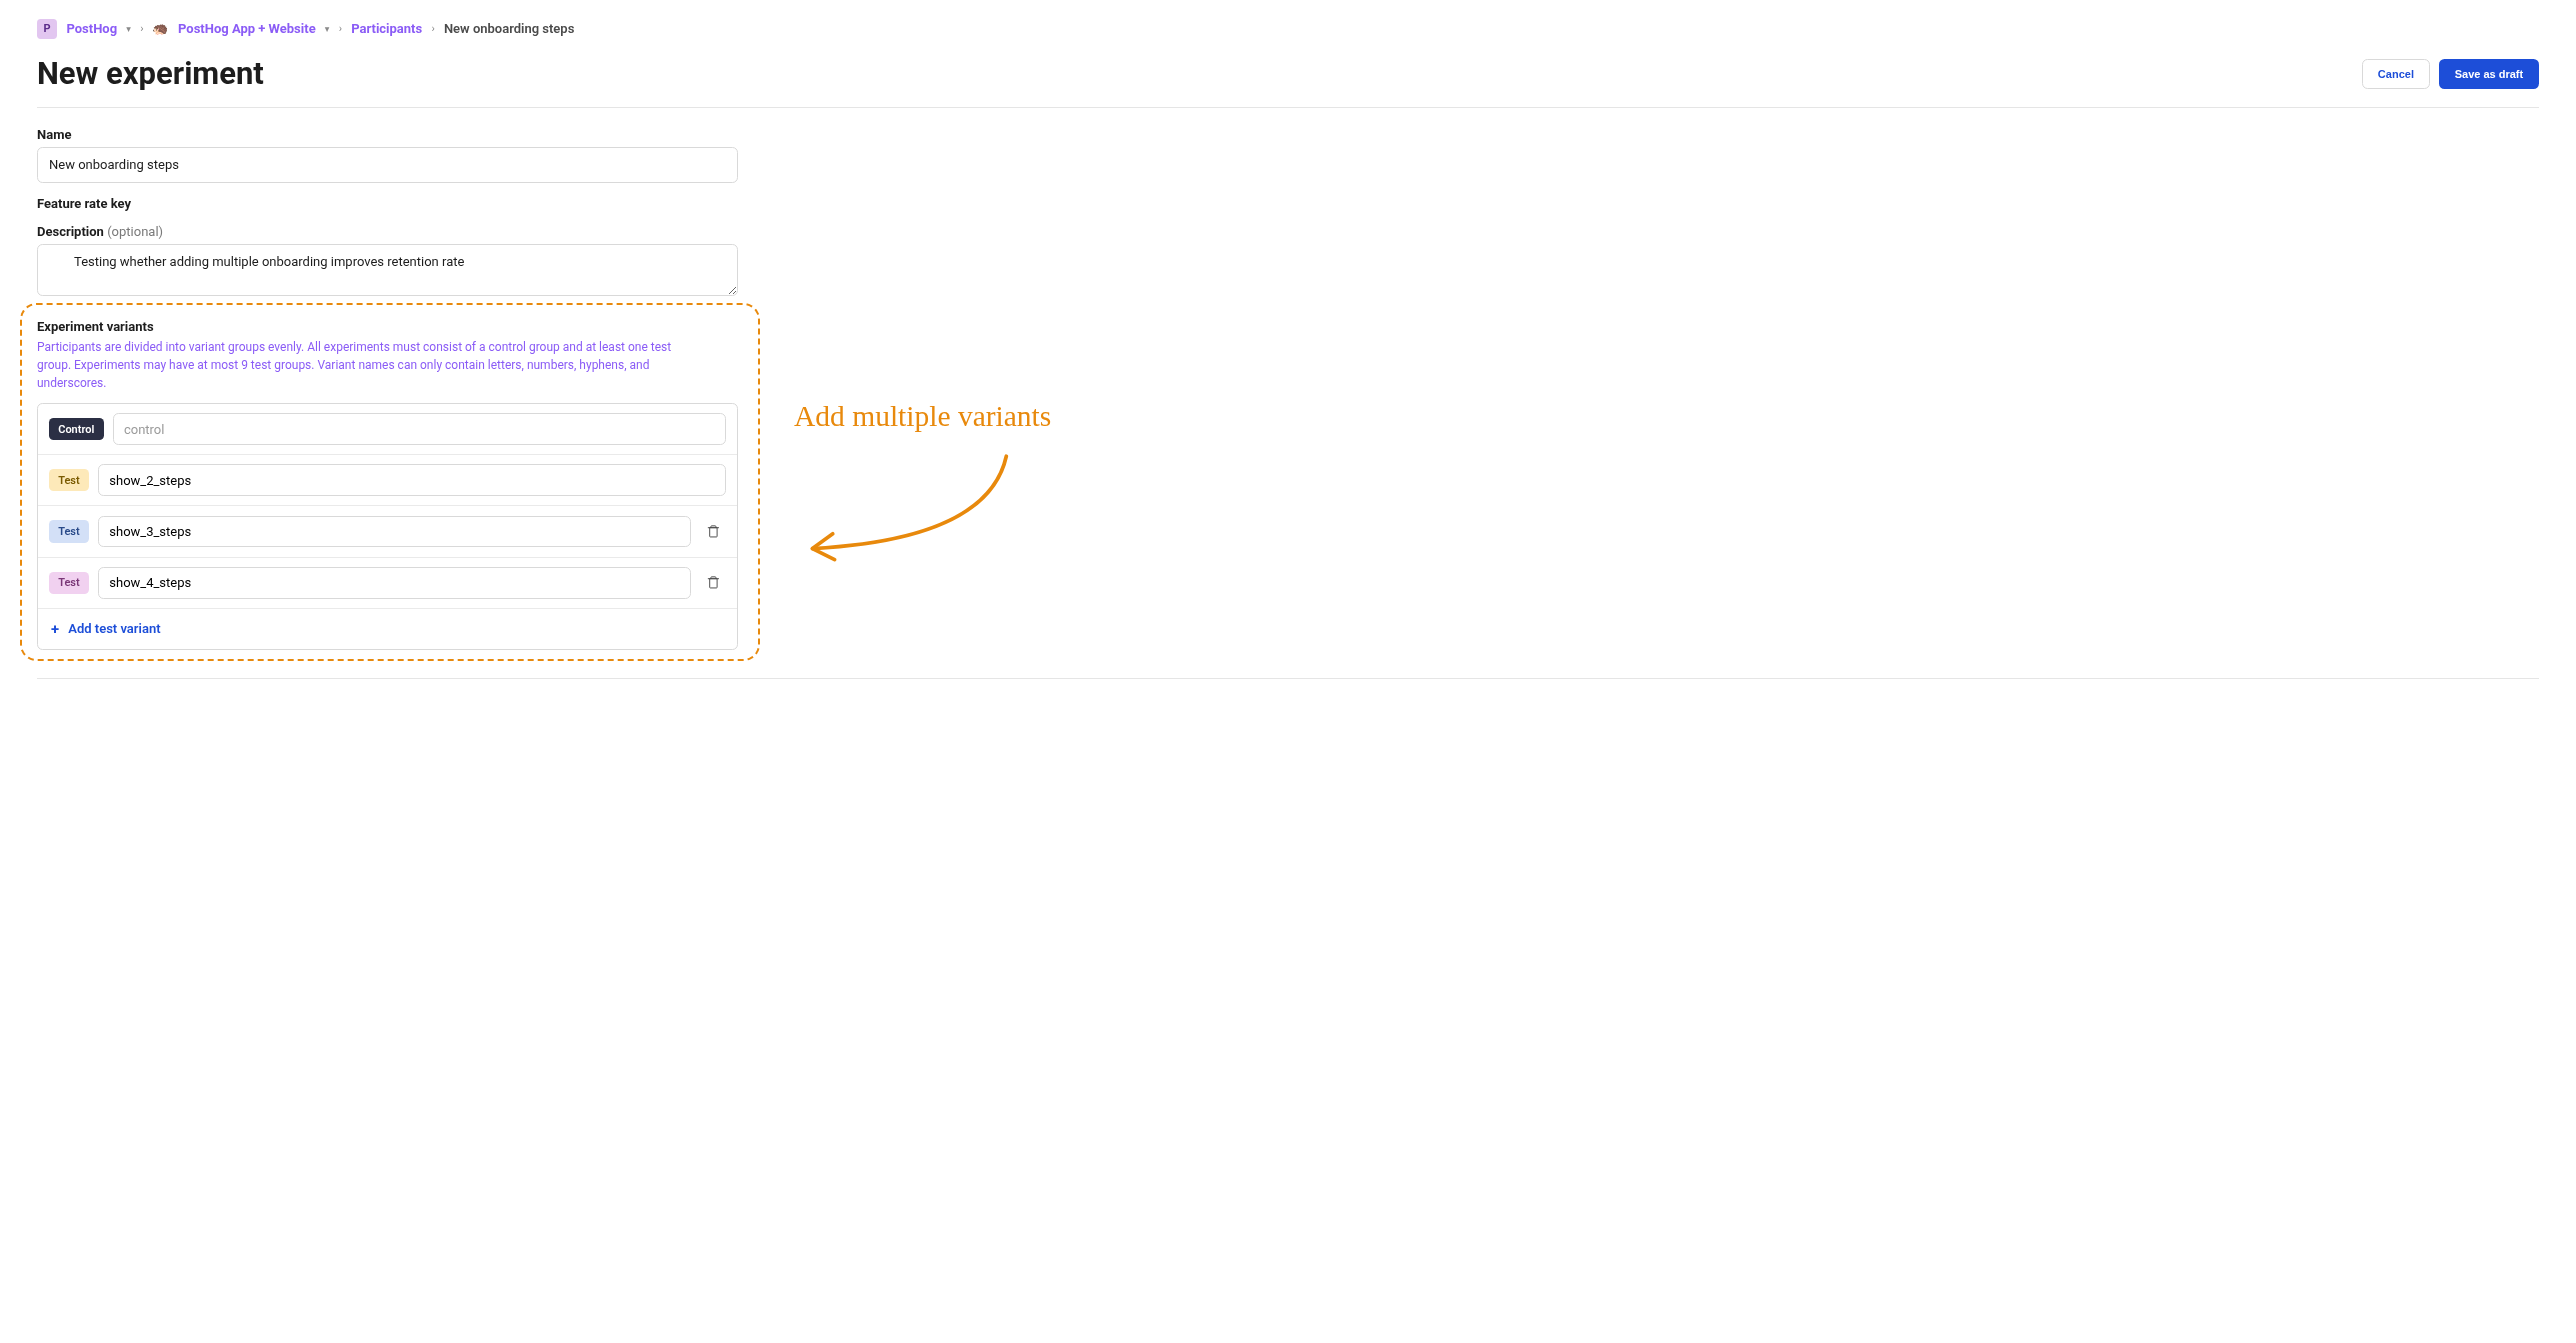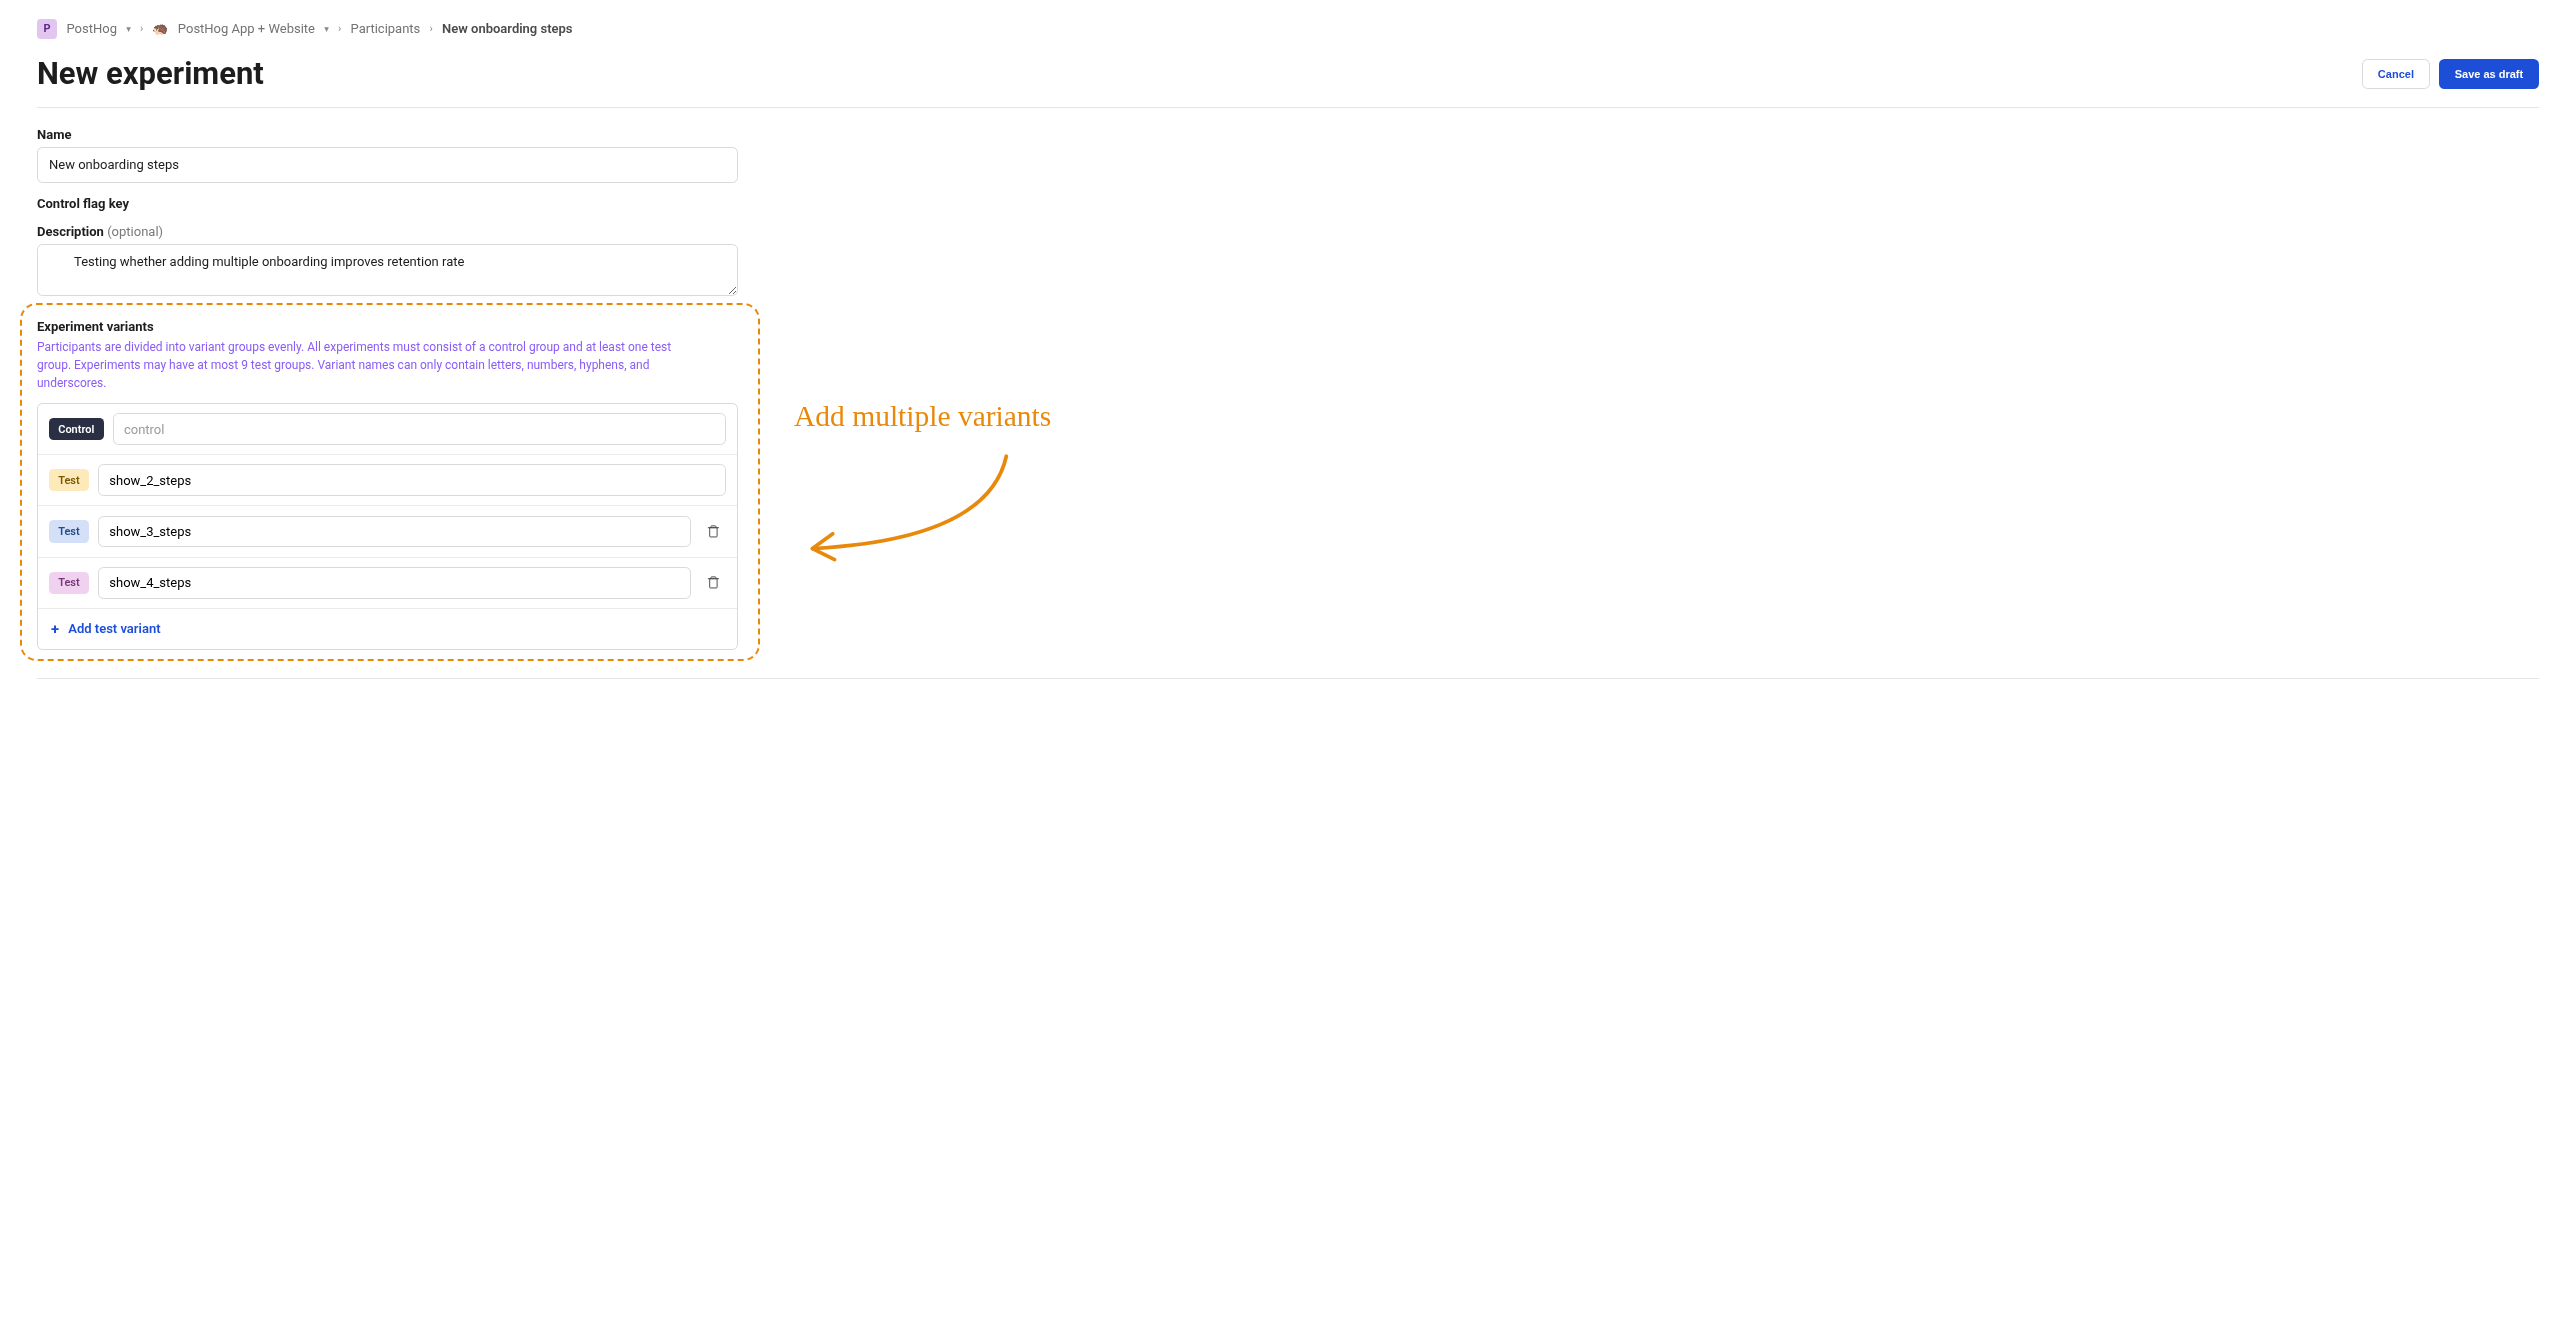--- a/index.html
+++ b/index.html
@@ -23,21 +23,21 @@
       height: 20.3px;
       background: #e2c6f0;
       border-radius: 3.7px;
       display: inline-flex;
       align-items: center;
       justify-content: center;
       font-weight: 700;
       font-size: 11px;
       color: #5b2b8a;
     }
-    .breadcrumb .crumb-link { color: #737373; font-weight: 400; }
+    .breadcrumb .crumb-link { color: #8b5cf6; font-weight: 700; }
     .breadcrumb .crumb-current { color: #4b4b4b; font-weight: 600; }
     .breadcrumb .chevron { color: #8a8a8a; font-size: 11px; }
     .breadcrumb .dd { color: #8a8a8a; font-size: 9.2px; }
     .breadcrumb .hedgehog { font-size: 13px; }
     .header {
       display: flex;
       align-items: center;
       justify-content: space-between;
       border-bottom: 0.9px solid #e5e5e5;
       padding-bottom: 14.8px;
@@ -196,21 +196,21 @@
   </div>
 
   <div class="form">
 
     <div class="field">
       <label class="field-label">Name</label>
       <input class="input" value="New onboarding steps" style="">
     </div>
 
     <div class="field">
-      <label class="field-label">Control flag key</label>
+      <label class="field-label">Feature rate key</label>
     </div>
 
     <div class="field">
       <label class="field-label">
         <span>Description</span>
         <span class="muted">(optional)</span>
       </label>
       <textarea class="textarea" style="">Testing whether adding multiple onboarding improves retention rate</textarea>
     </div>
 

